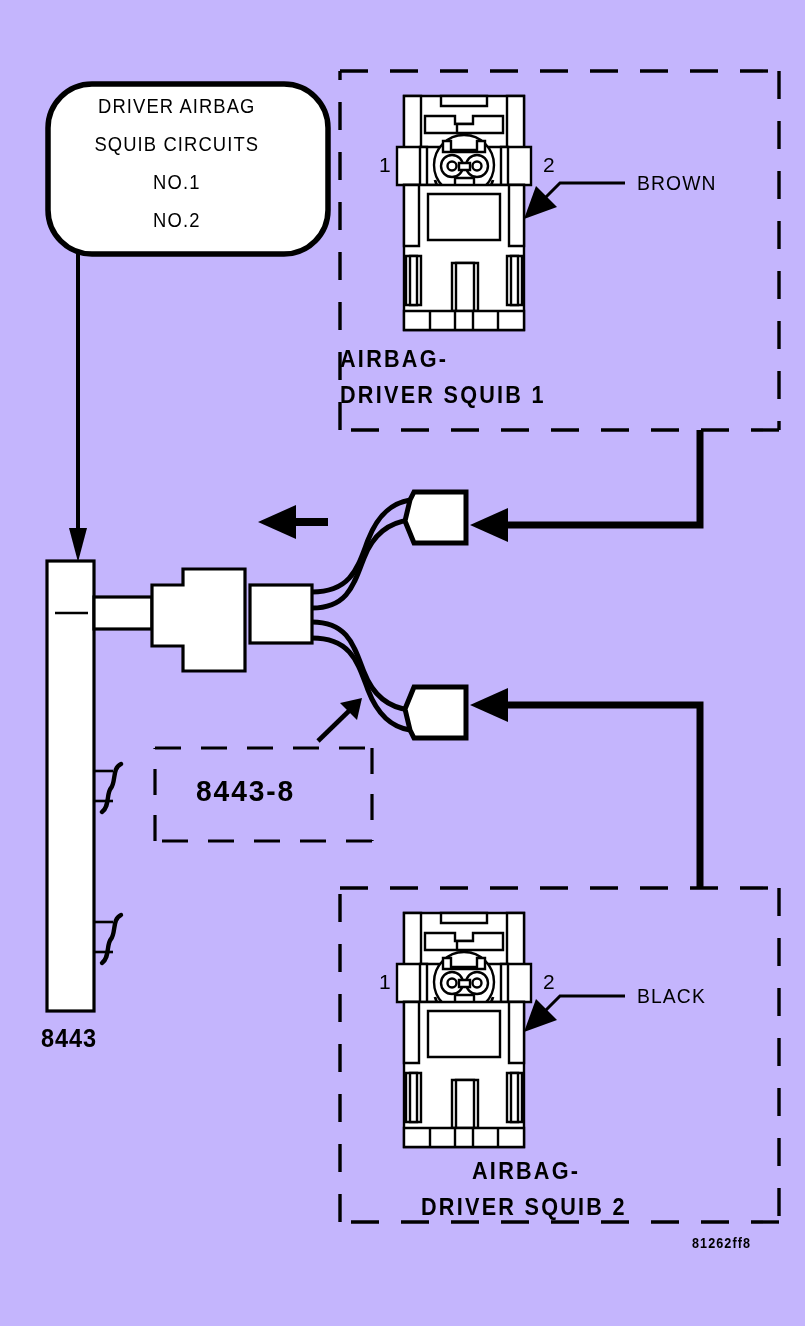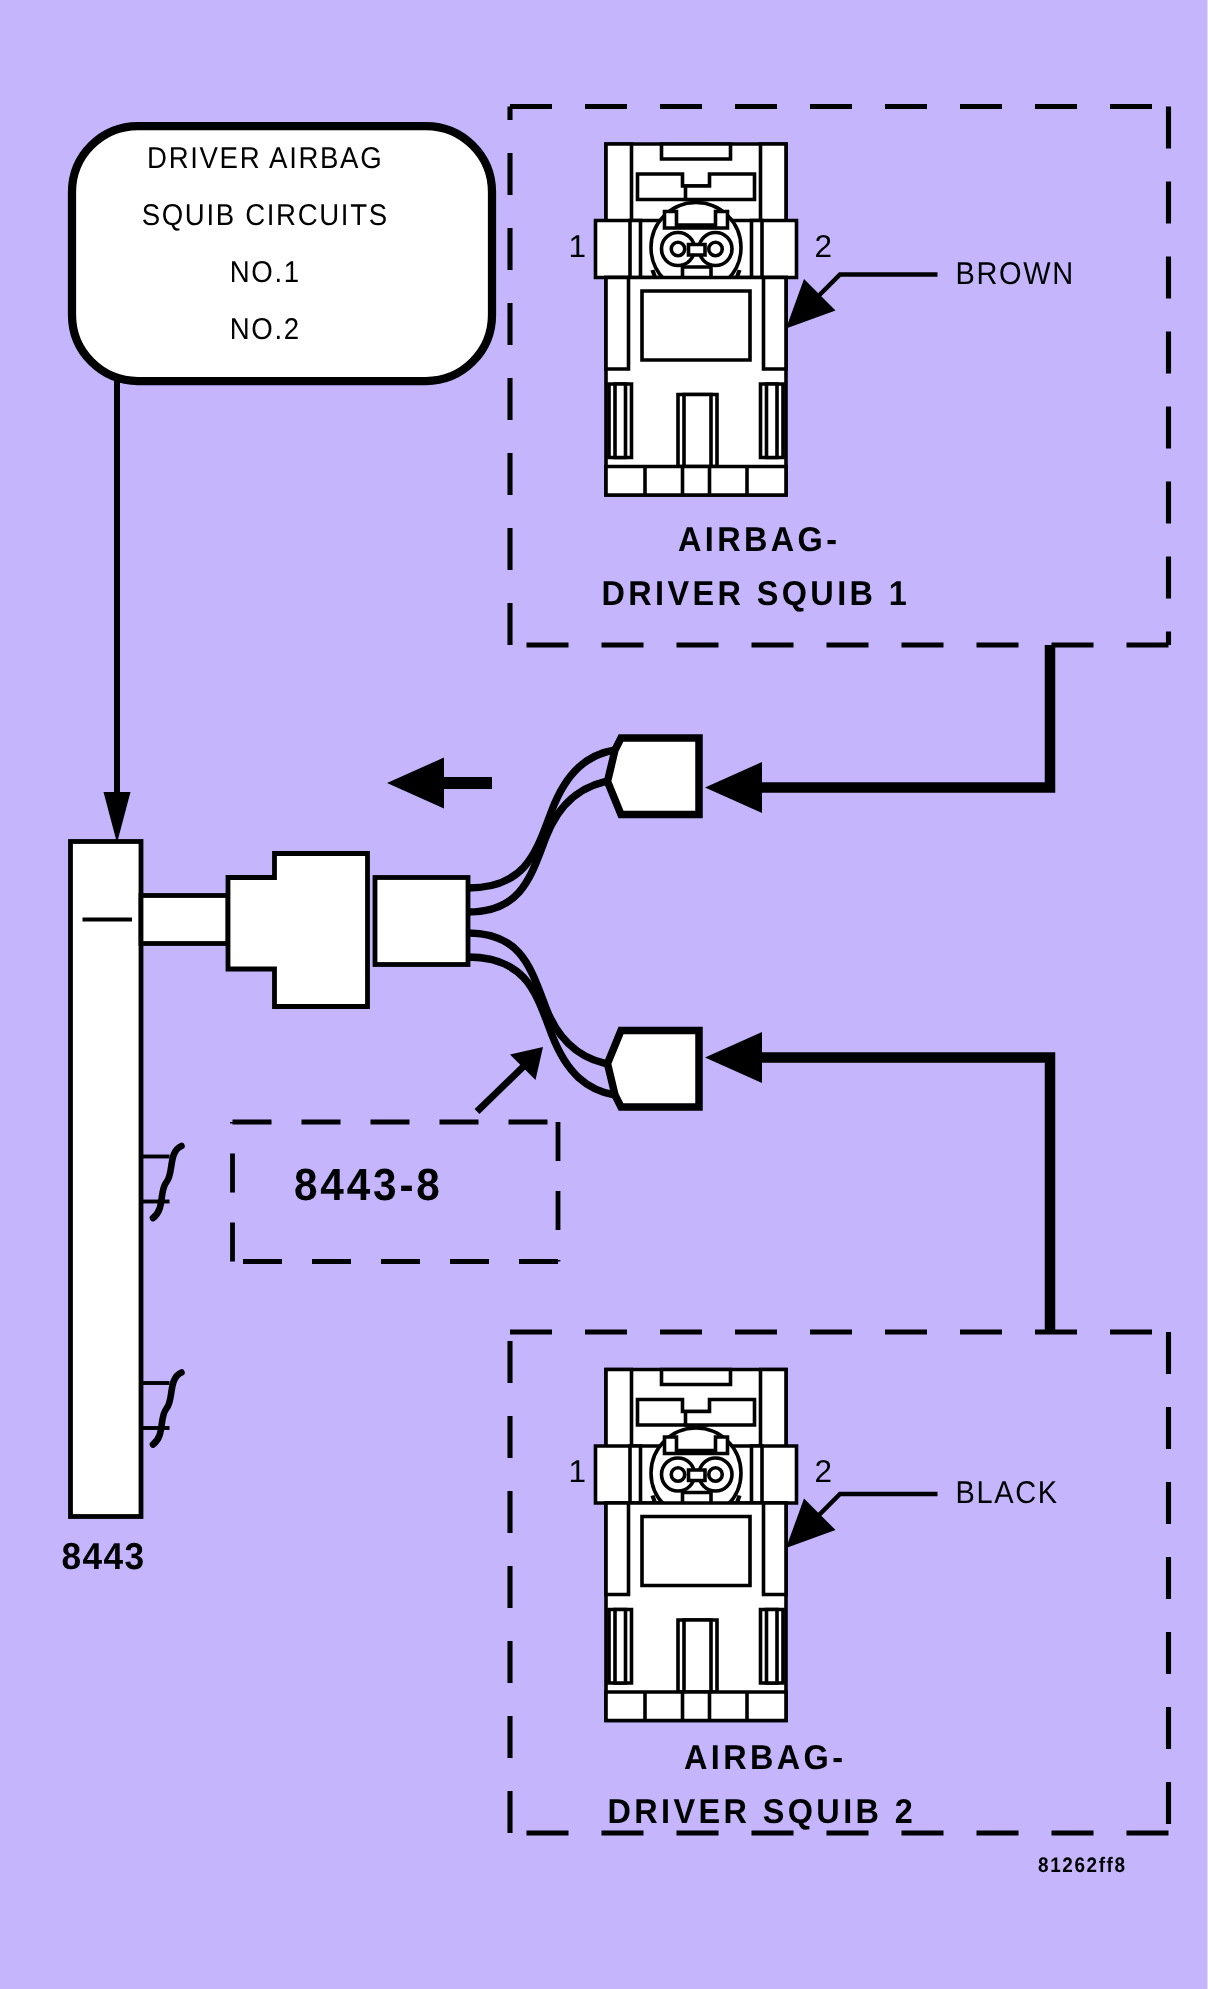--- a/index.html
+++ b/index.html
@@ -280,36 +280,36 @@
     <div class="txt label-light callout-line" style="position:static; width:280px; margin-top:18px;">SQUIB CIRCUITS</div>
     <div class="txt label-light callout-line" style="position:static; width:280px; margin-top:18px;">NO.1</div>
     <div class="txt label-light callout-line" style="position:static; width:280px; margin-top:18px;">NO.2</div>
   </div>
 
   <div class="txt pin-num" style="left:379px; top:154px;">1</div>
   <div class="txt pin-num" style="left:543px; top:154px;">2</div>
 
   <div class="txt label-light wire-color" style="left:637px; top:172px;">BROWN</div>
 
-  <div style="position:absolute; left:340px; top:346px; width:340px; text-align:center;">
+  <div style="position:absolute; left:340px; top:346px; width:340px; text-align:left;">
     <div class="label-bold dev-label" style="display:inline-block;">AIRBAG-</div>
     <div style="height:9px;"></div>
     <div class="label-bold dev-label" style="display:inline-block;">DRIVER SQUIB 1</div>
   </div>
 
   <div class="txt label-bold part-num" style="left:196px; top:776px;">8443-8</div>
 
   <div class="txt label-bold mod-num" style="left:41px; top:1026px;">8443</div>
 
   <div class="txt pin-num" style="left:379px; top:971px;">1</div>
   <div class="txt pin-num" style="left:543px; top:971px;">2</div>
 
   <div class="txt label-light wire-color" style="left:637px; top:985px;">BLACK</div>
 
-  <div style="position:absolute; left:344px; top:1158px; width:340px; text-align:center;">
+  <div style="position:absolute; left:360px; top:1158px; width:340px; text-align:center;">
     <div class="label-bold dev-label" style="display:inline-block;">AIRBAG-</div>
     <div style="height:9px;"></div>
     <div class="label-bold dev-label" style="display:inline-block;">DRIVER SQUIB 2</div>
   </div>
 
   <div class="txt fig-code" style="left:692px; top:1236px;">81262ff8</div>
 
 </div>
 
 </body></html>

